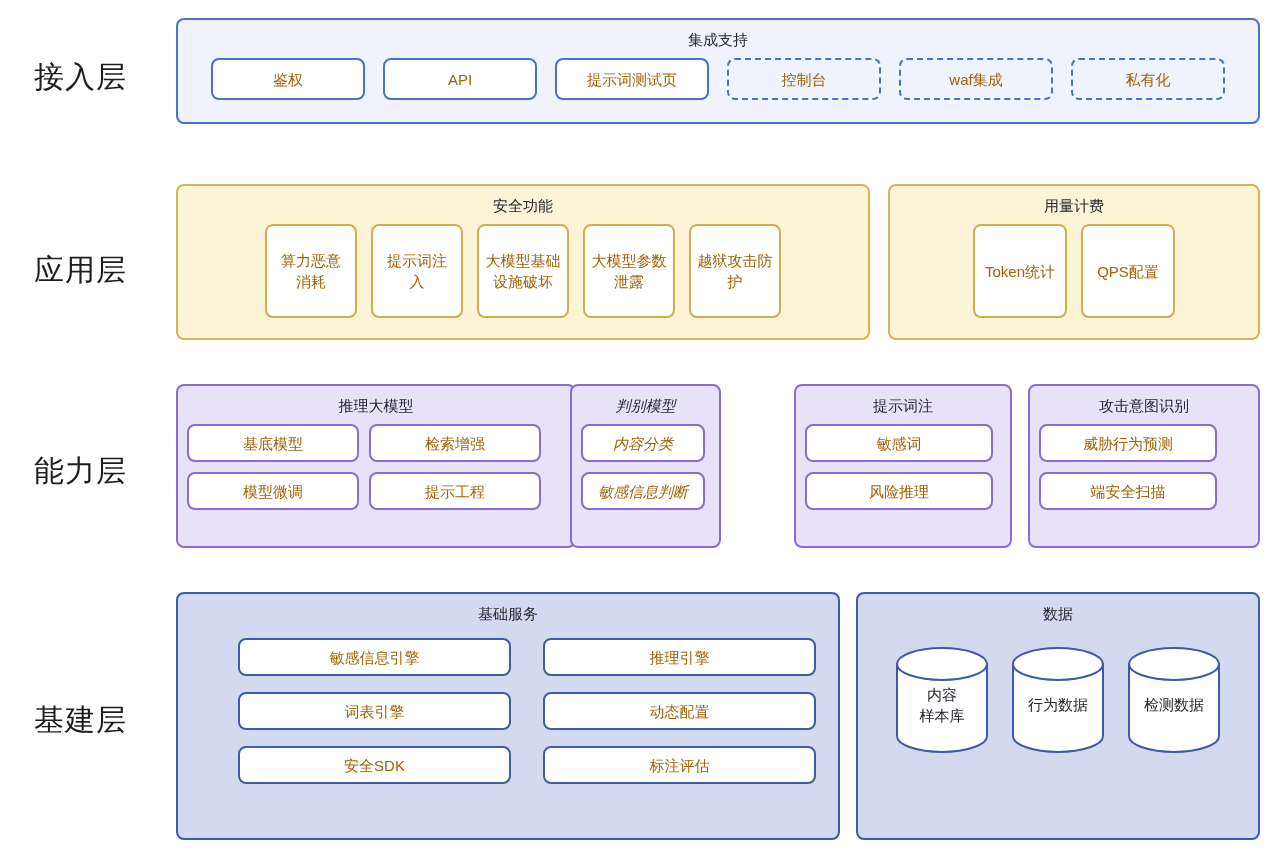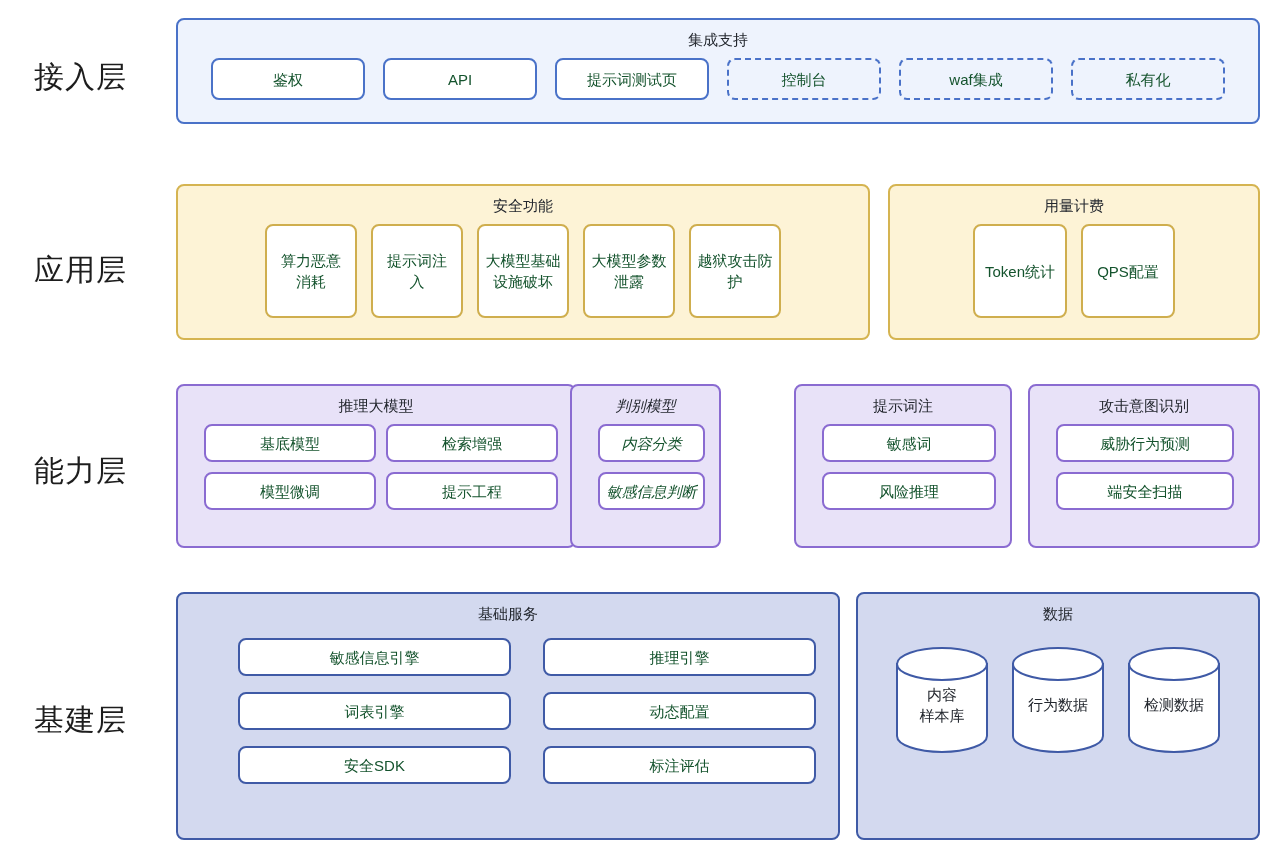--- a/index.html
+++ b/index.html
@@ -62,21 +62,21 @@
     background: #ffffff;
     border-radius: 8px;
     border-width: 2px;
     border-style: solid;
     display: flex;
     align-items: center;
     justify-content: center;
     text-align: center;
     font-size: 15px;
     line-height: 21px;
-    color: #14532d;
+    color: #a16207;
     padding: 4px 6px;
     white-space: pre-line;
   }
   .node.dashed {
     background: transparent;
     border-style: dashed;
   }
 
   
   .g-access {
@@ -131,21 +131,21 @@
   }
   #billing-group .group-body {
     gap: 14px; padding: 8px 14px 0 14px; height: 106px;
   }
   #billing-group .node { width: 94px; height: 94px; }
 
   
   .cap-group .group-body {
     flex-direction: column;
     gap: 10px;
-    padding: 8px 14px 0 26px;
+    padding: 8px 14px 0 9px;
   }
   .cap-row {
     display: flex;
     gap: 10px;
   }
   .cap-group .node { height: 38px; }
 
   #reason-group { left: 176px; top: 384px; width: 400px; height: 164px; }
   #reason-group .node { width: 172px; }
 

